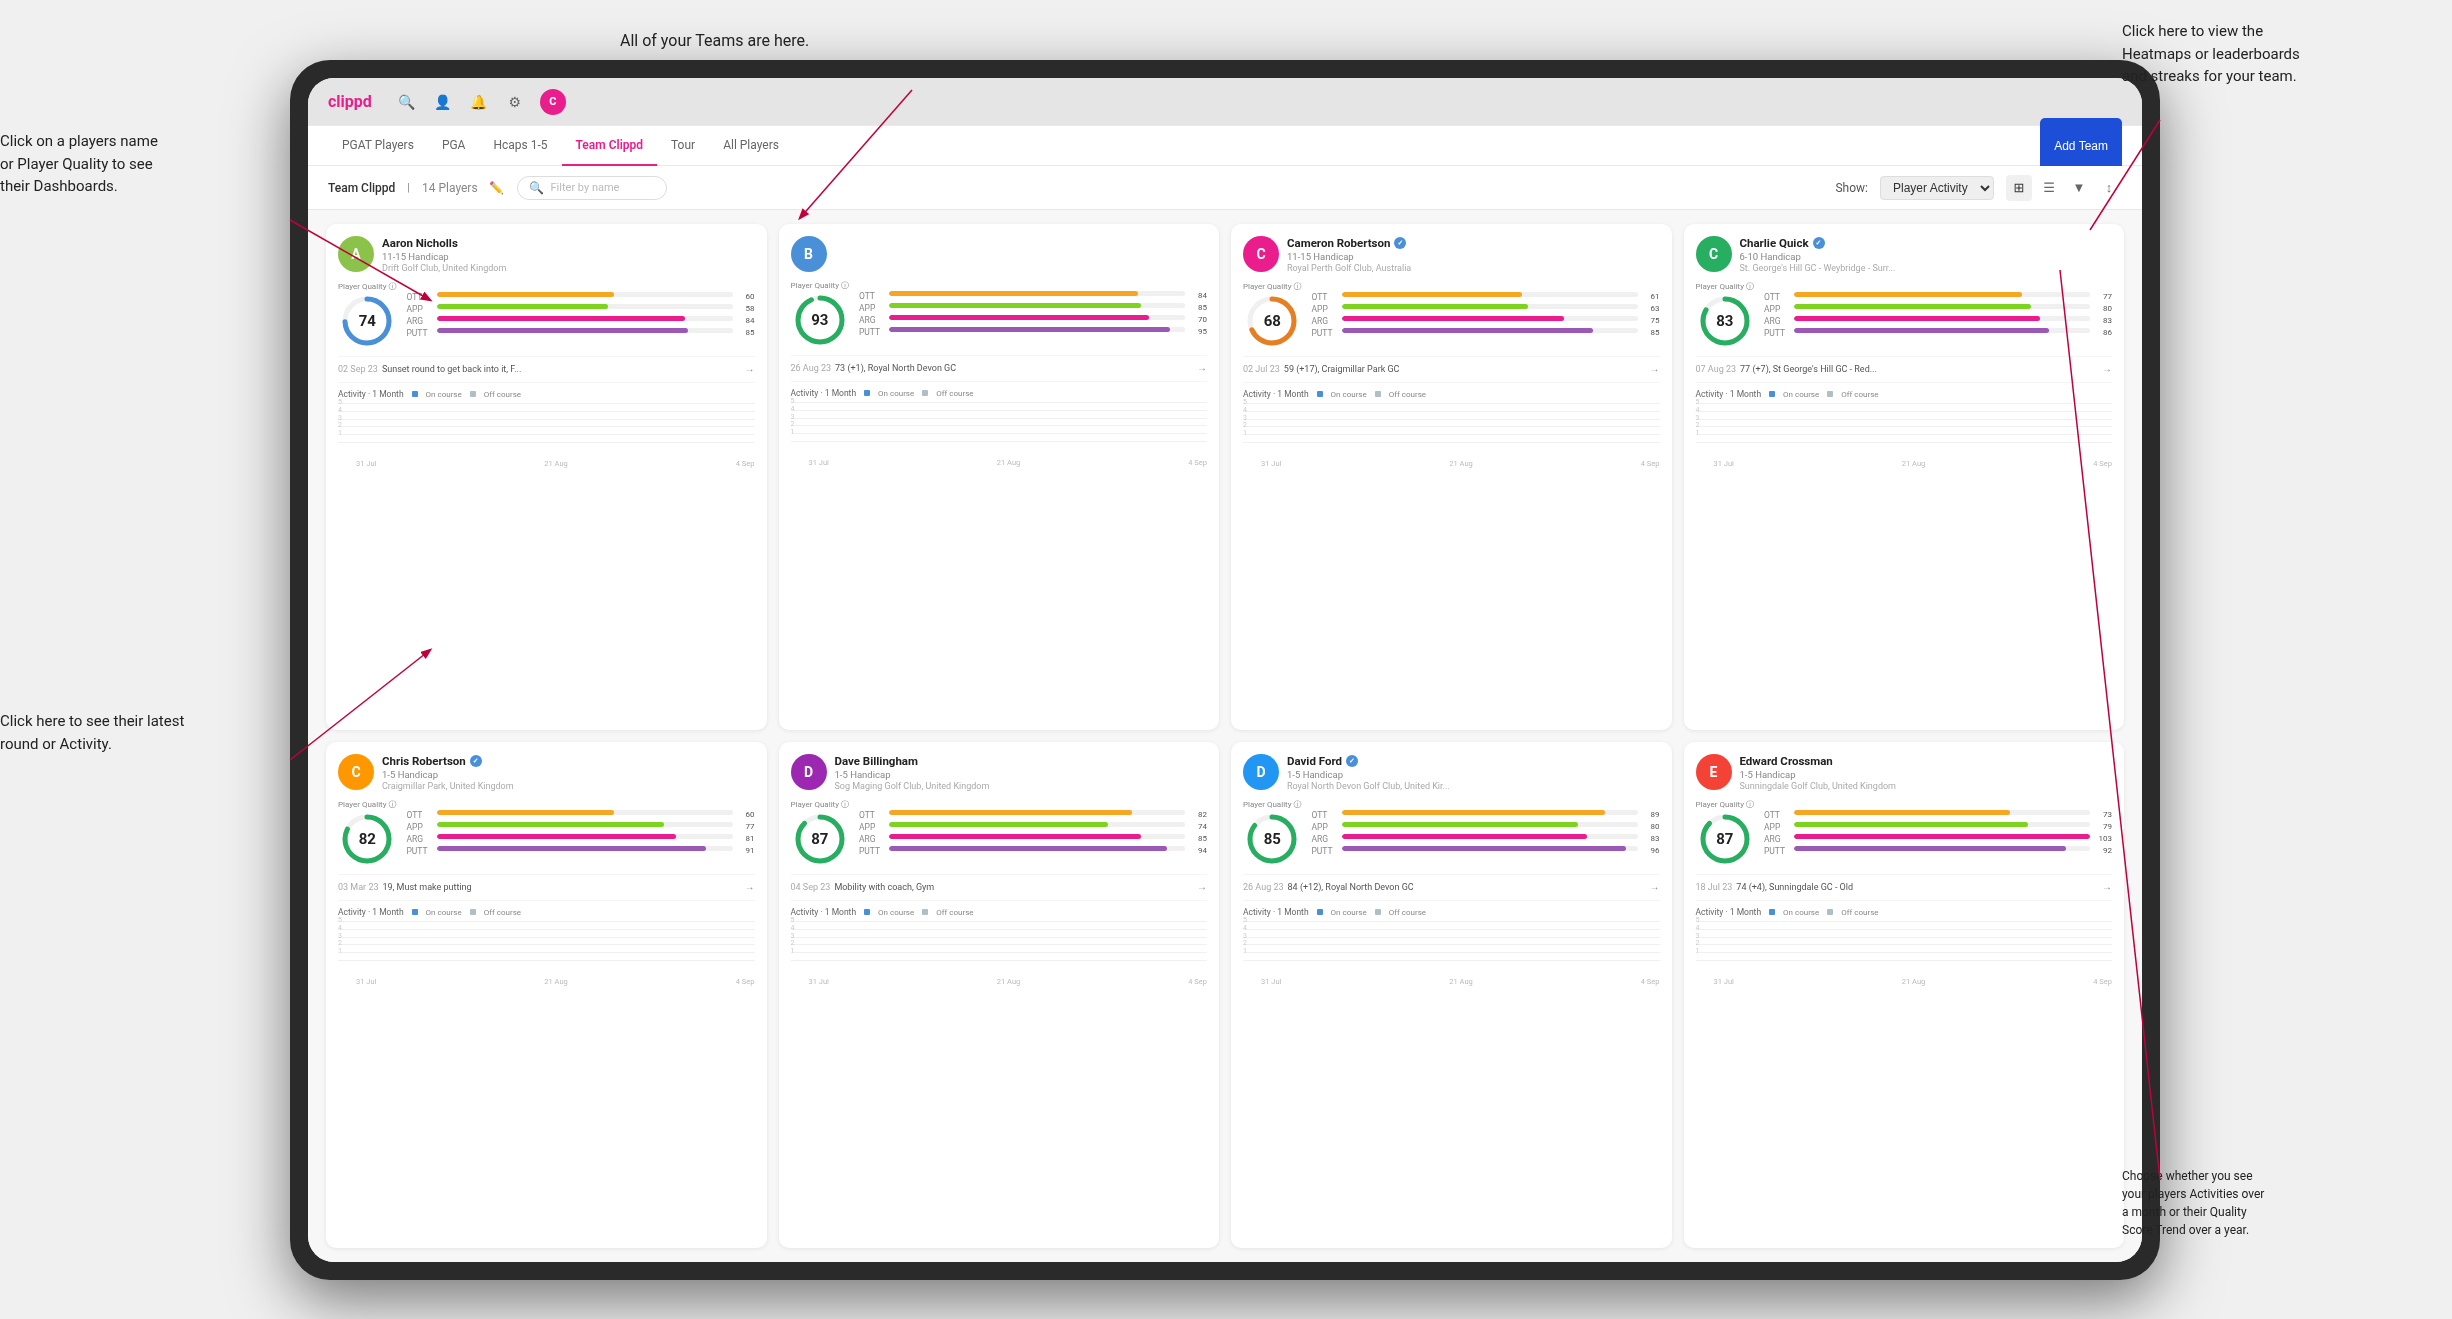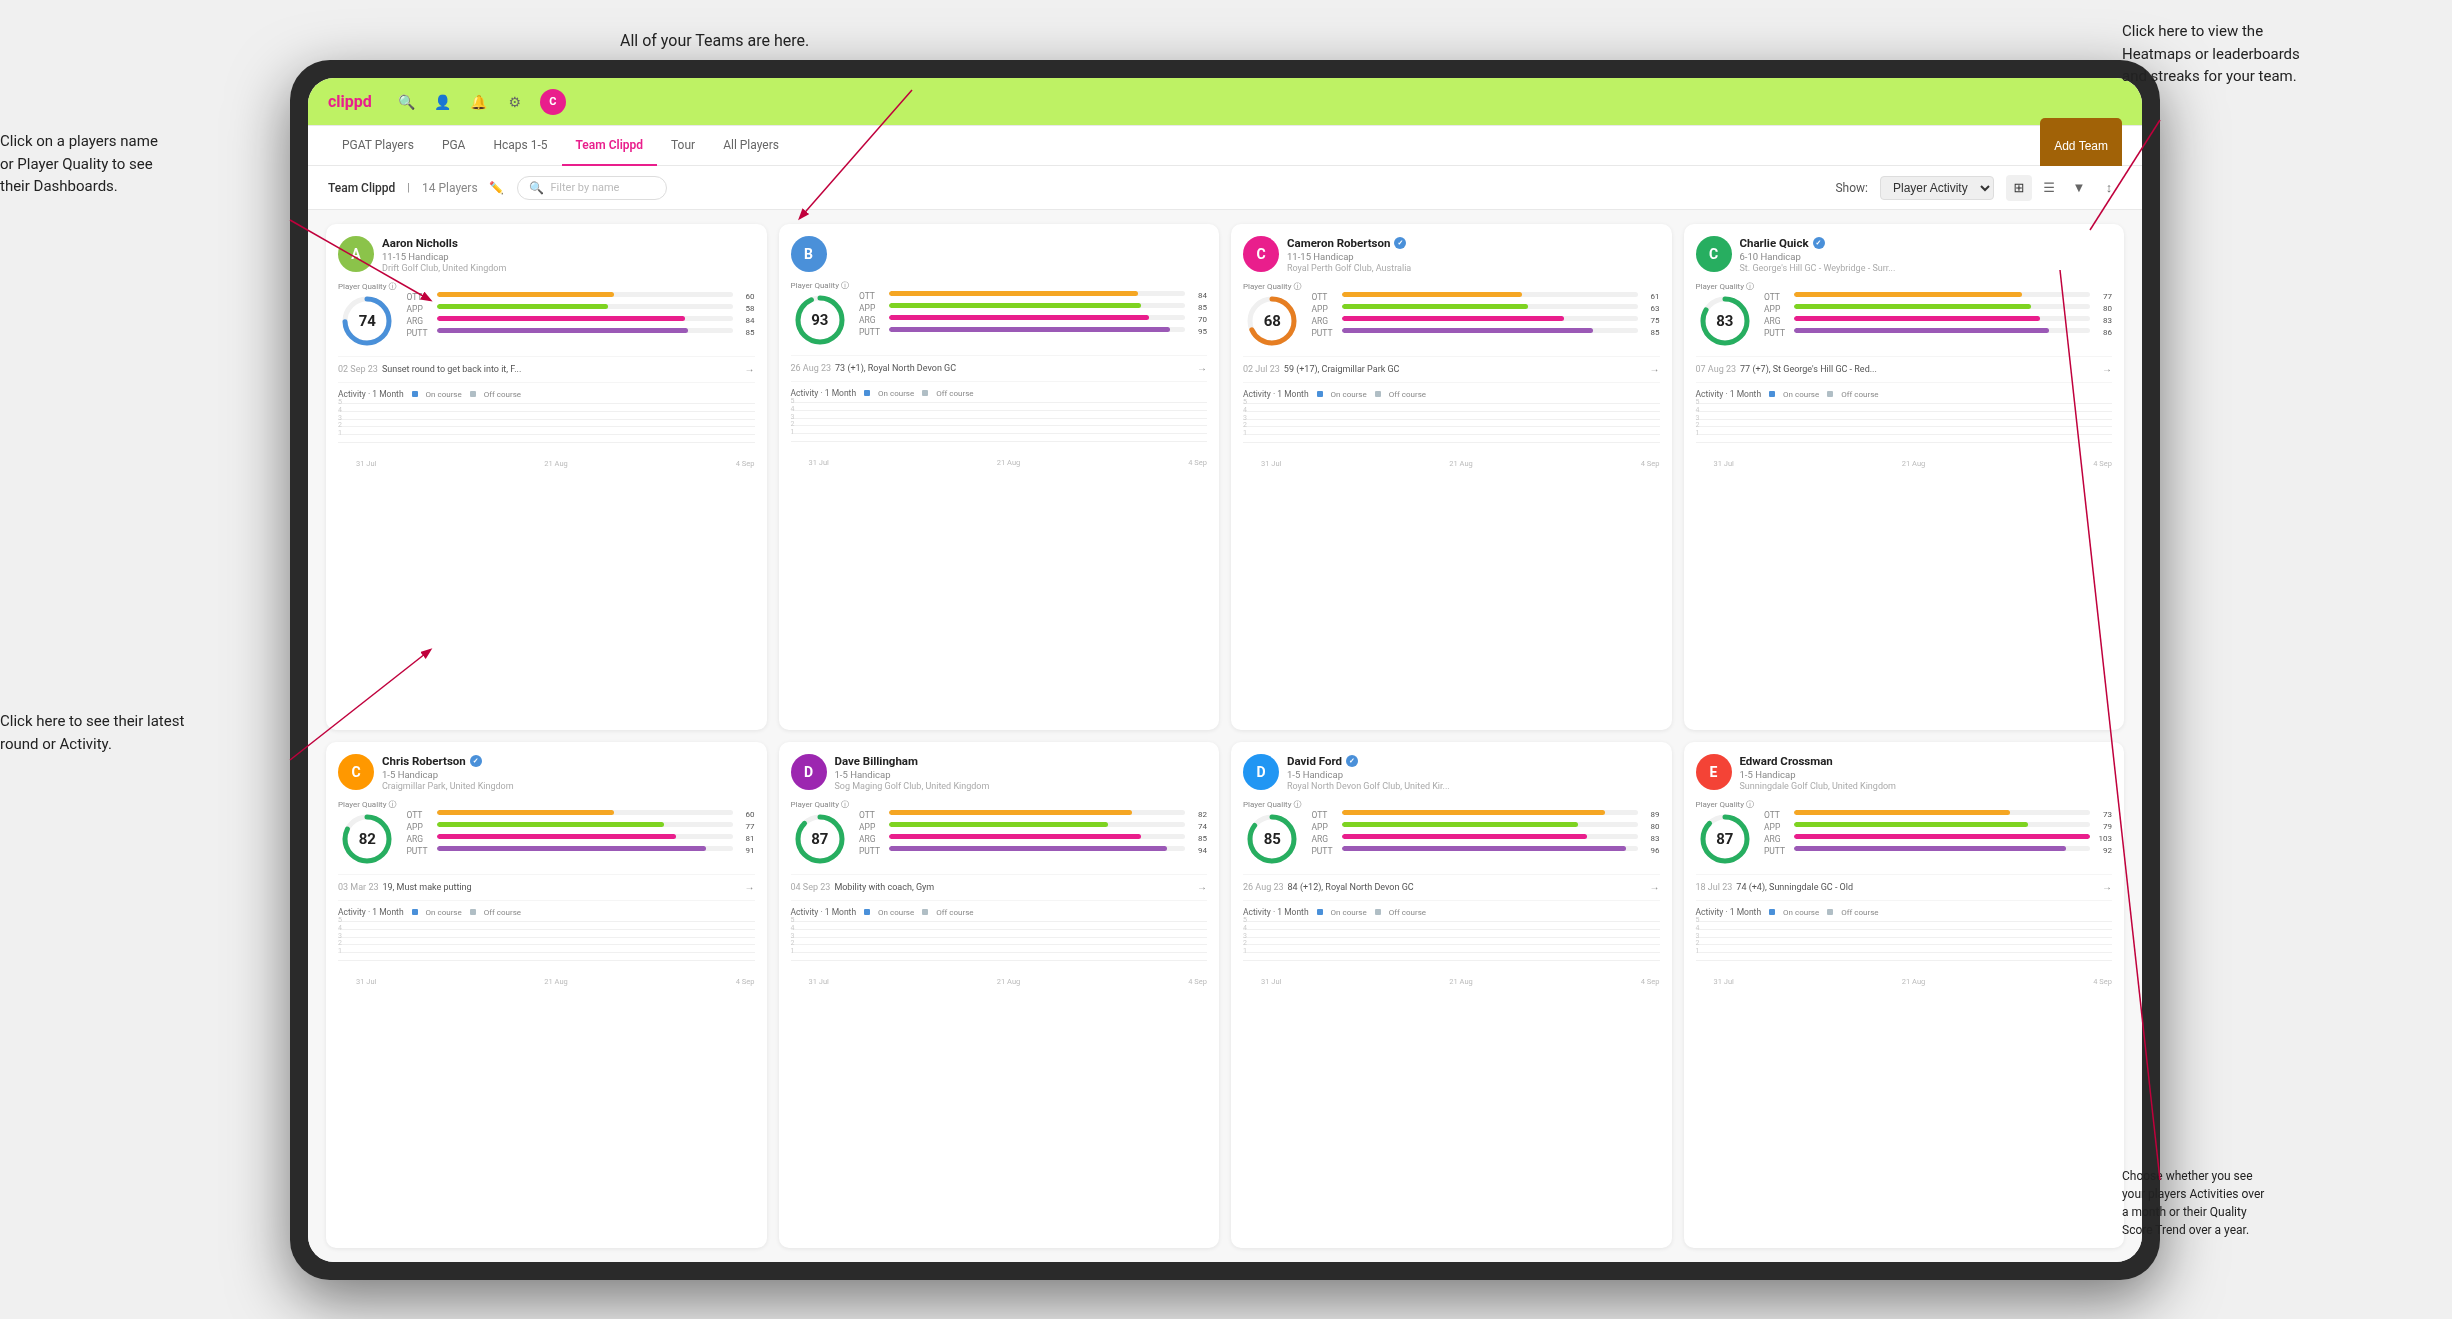--- a/index.html
+++ b/index.html
@@ -29,21 +29,21 @@
       height: 100%;
       background: #fff;
       border-radius: 26px;
       overflow: hidden;
       display: flex;
       flex-direction: column;
     }
 
     
     .nav-bar {
-      background: #bef264;
+      background: #e5e5e5;
       border-bottom: 1px solid #e8e8e8;
       display: flex;
       align-items: center;
       padding: 0 20px;
       height: 48px;
       flex-shrink: 0;
     }
     .nav-logo {
       color: #e91e8c;
       font-size: 16px;
@@ -106,21 +106,21 @@
       cursor: pointer;
       border-bottom: 2px solid transparent;
     }
     .sub-tab.active {
       color: #e91e8c;
       border-bottom: 2px solid #e91e8c;
       font-weight: 600;
     }
     .add-team-btn {
       margin-left: auto;
-      background: #a16207;
+      background: #1d4ed8;
       color: #fff;
       border: none;
       border-radius: 5px;
       padding: 21px 14px;
       font-size: 12px;
       cursor: pointer;
     }
 
     
     .toolbar {

